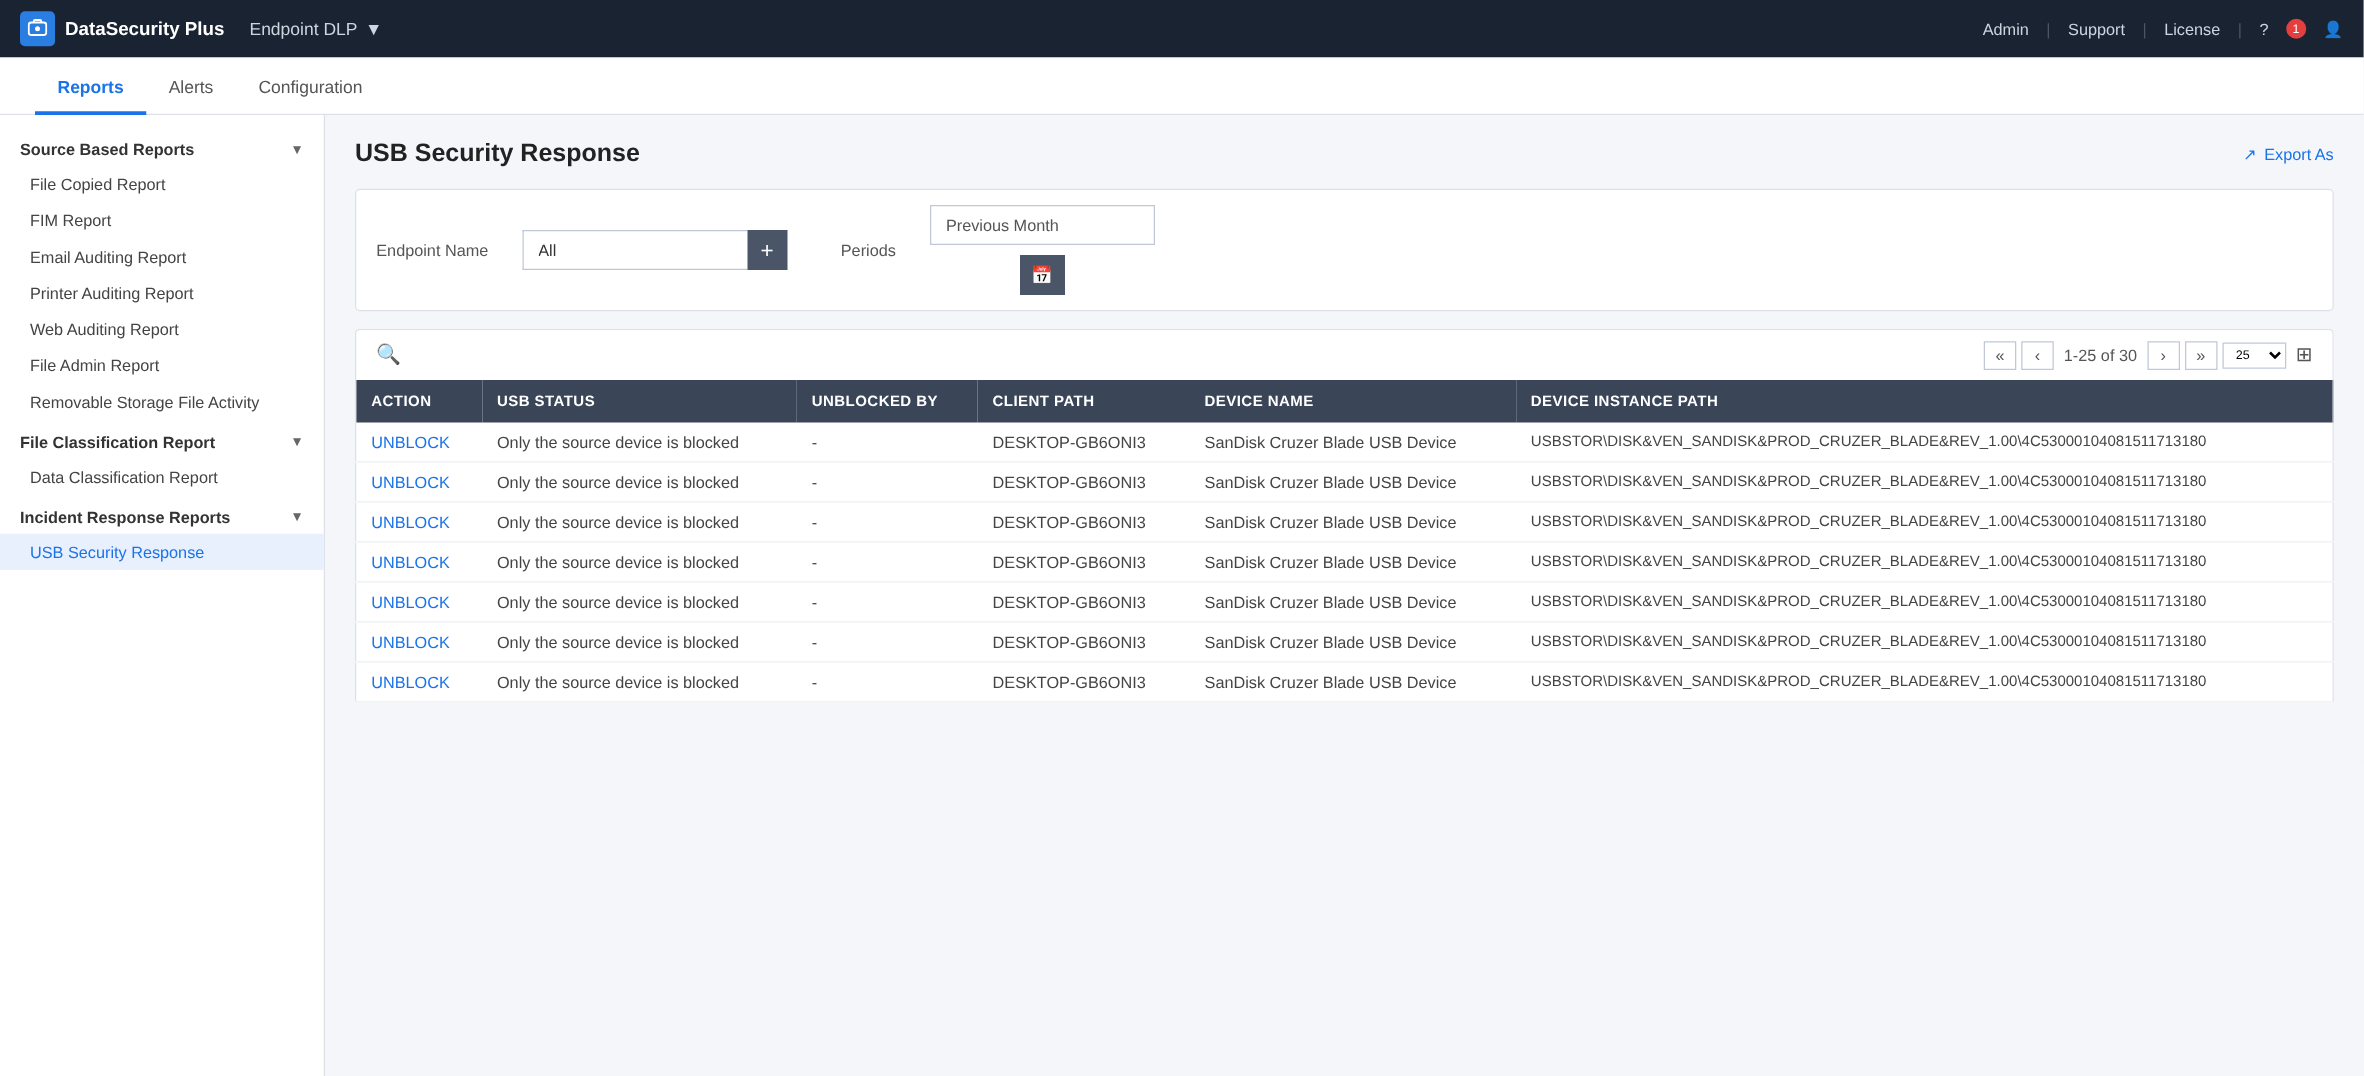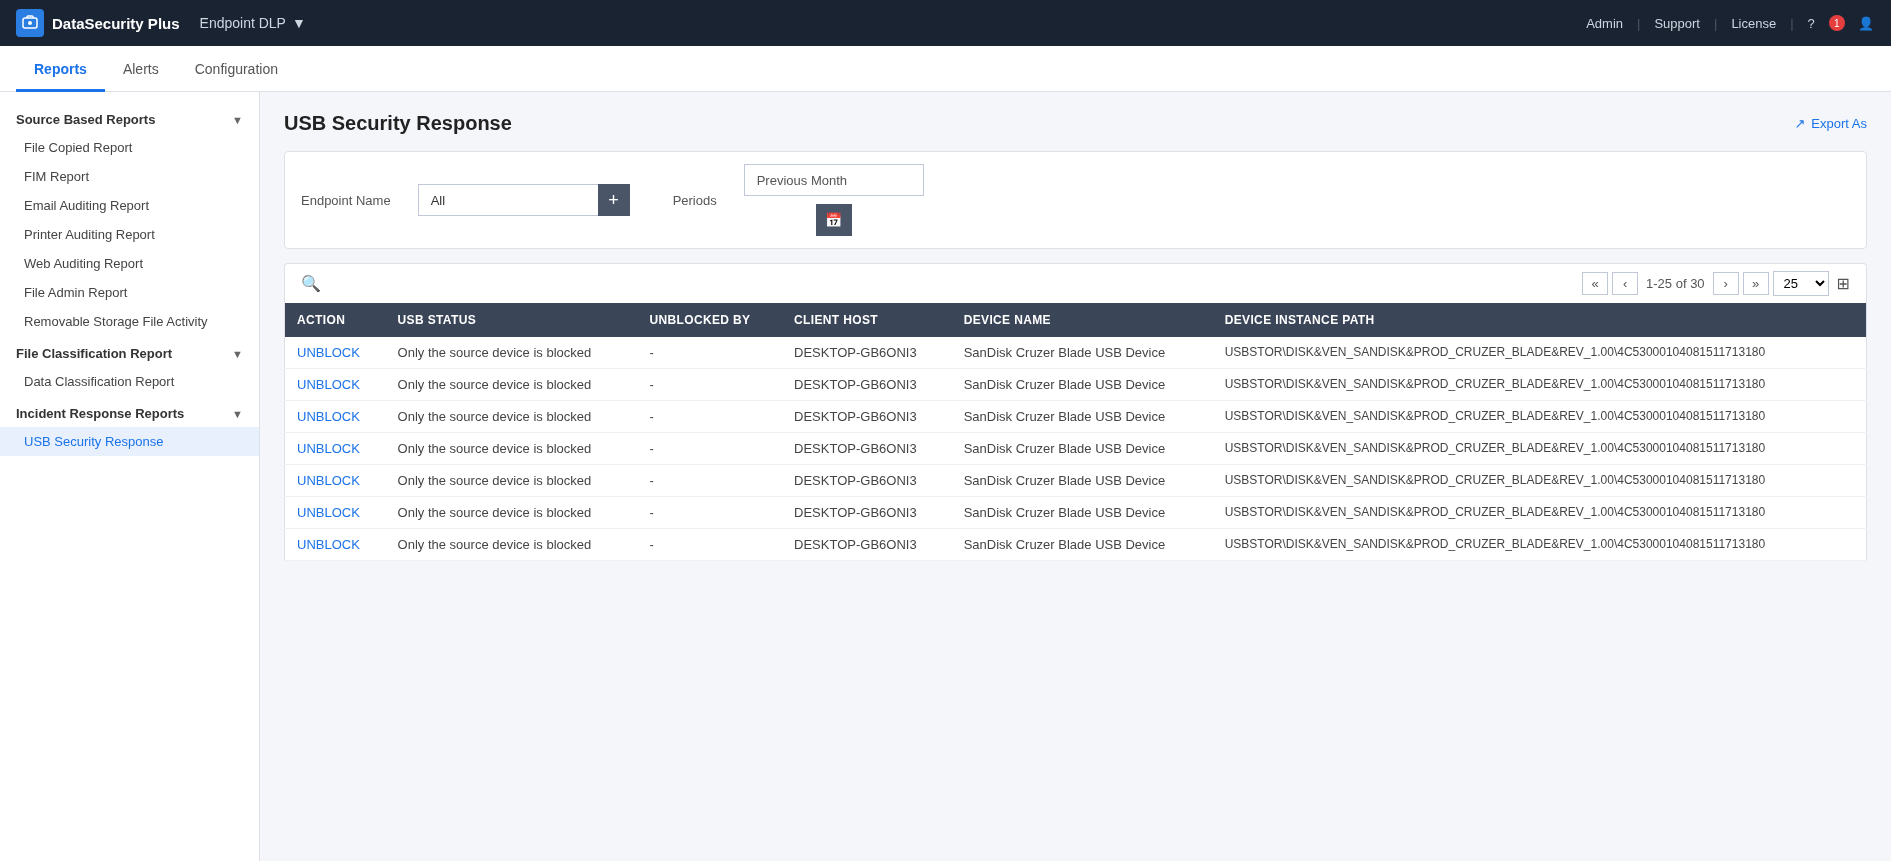--- a/index.html
+++ b/index.html
@@ -22,21 +22,21 @@
     .topbar-right { display: flex; align-items: center; gap: 14px; color: #cdd5e0; font-size: 13px; text-align: center; }
     .topbar-right span { cursor: pointer; }
     .divider-v { color: #4a5568; }
     .notif-badge { background: #e53e3e; color: #fff; border-radius: 50%; font-size: 10px; width: 16px; height: 16px; display: inline-flex; align-items: center; justify-content: center; vertical-align: middle; }
 
     
     .navtabs {
       background: #fff;
       border-bottom: 1px solid #dde1e7;
       display: flex;
-      padding: 0 16px;
+      padding: 0 28px;
       height: 46px;
       align-items: flex-end;
     }
     .navtab {
       padding: 12px 18px;
       font-size: 14px;
       cursor: pointer;
       color: #555;
       border-bottom: 3px solid transparent;
       margin-bottom: -1px;
@@ -186,21 +186,21 @@
       font-size: 13px;
       cursor: pointer;
       color: #555;
       min-width: 26px;
       text-align: center;
     }
     .page-info { font-size: 13px; color: #555; margin: 0 4px; }
     .per-page-select {
       border: 1px solid #c0c8d8;
       padding: 3px 6px;
-      font-size: 13px;
+      font-size: 10px;
       background: #fff;
       cursor: pointer;
     }
     .columns-btn { background: none; border: none; cursor: pointer; color: #555; font-size: 16px; padding: 4px; }
 
     
     .data-table {
       width: 100%;
       border-collapse: collapse;
       background: #fff;
@@ -354,21 +354,21 @@
         </button>
       </div>
     </div>
 
     <table class="data-table">
       <thead>
         <tr>
           <th>ACTION</th>
           <th>USB STATUS</th>
           <th>UNBLOCKED BY</th>
-          <th>CLIENT HOST</th>
+          <th>CLIENT PATH</th>
           <th>DEVICE NAME</th>
           <th>DEVICE INSTANCE PATH</th>
         </tr>
       </thead>
       <tbody id="table-body">
       <tr>
       <td><span class="action-link">UNBLOCK</span></td>
       <td>Only the source device is blocked</td>
       <td>-</td>
       <td>DESKTOP-GB6ONI3</td>

